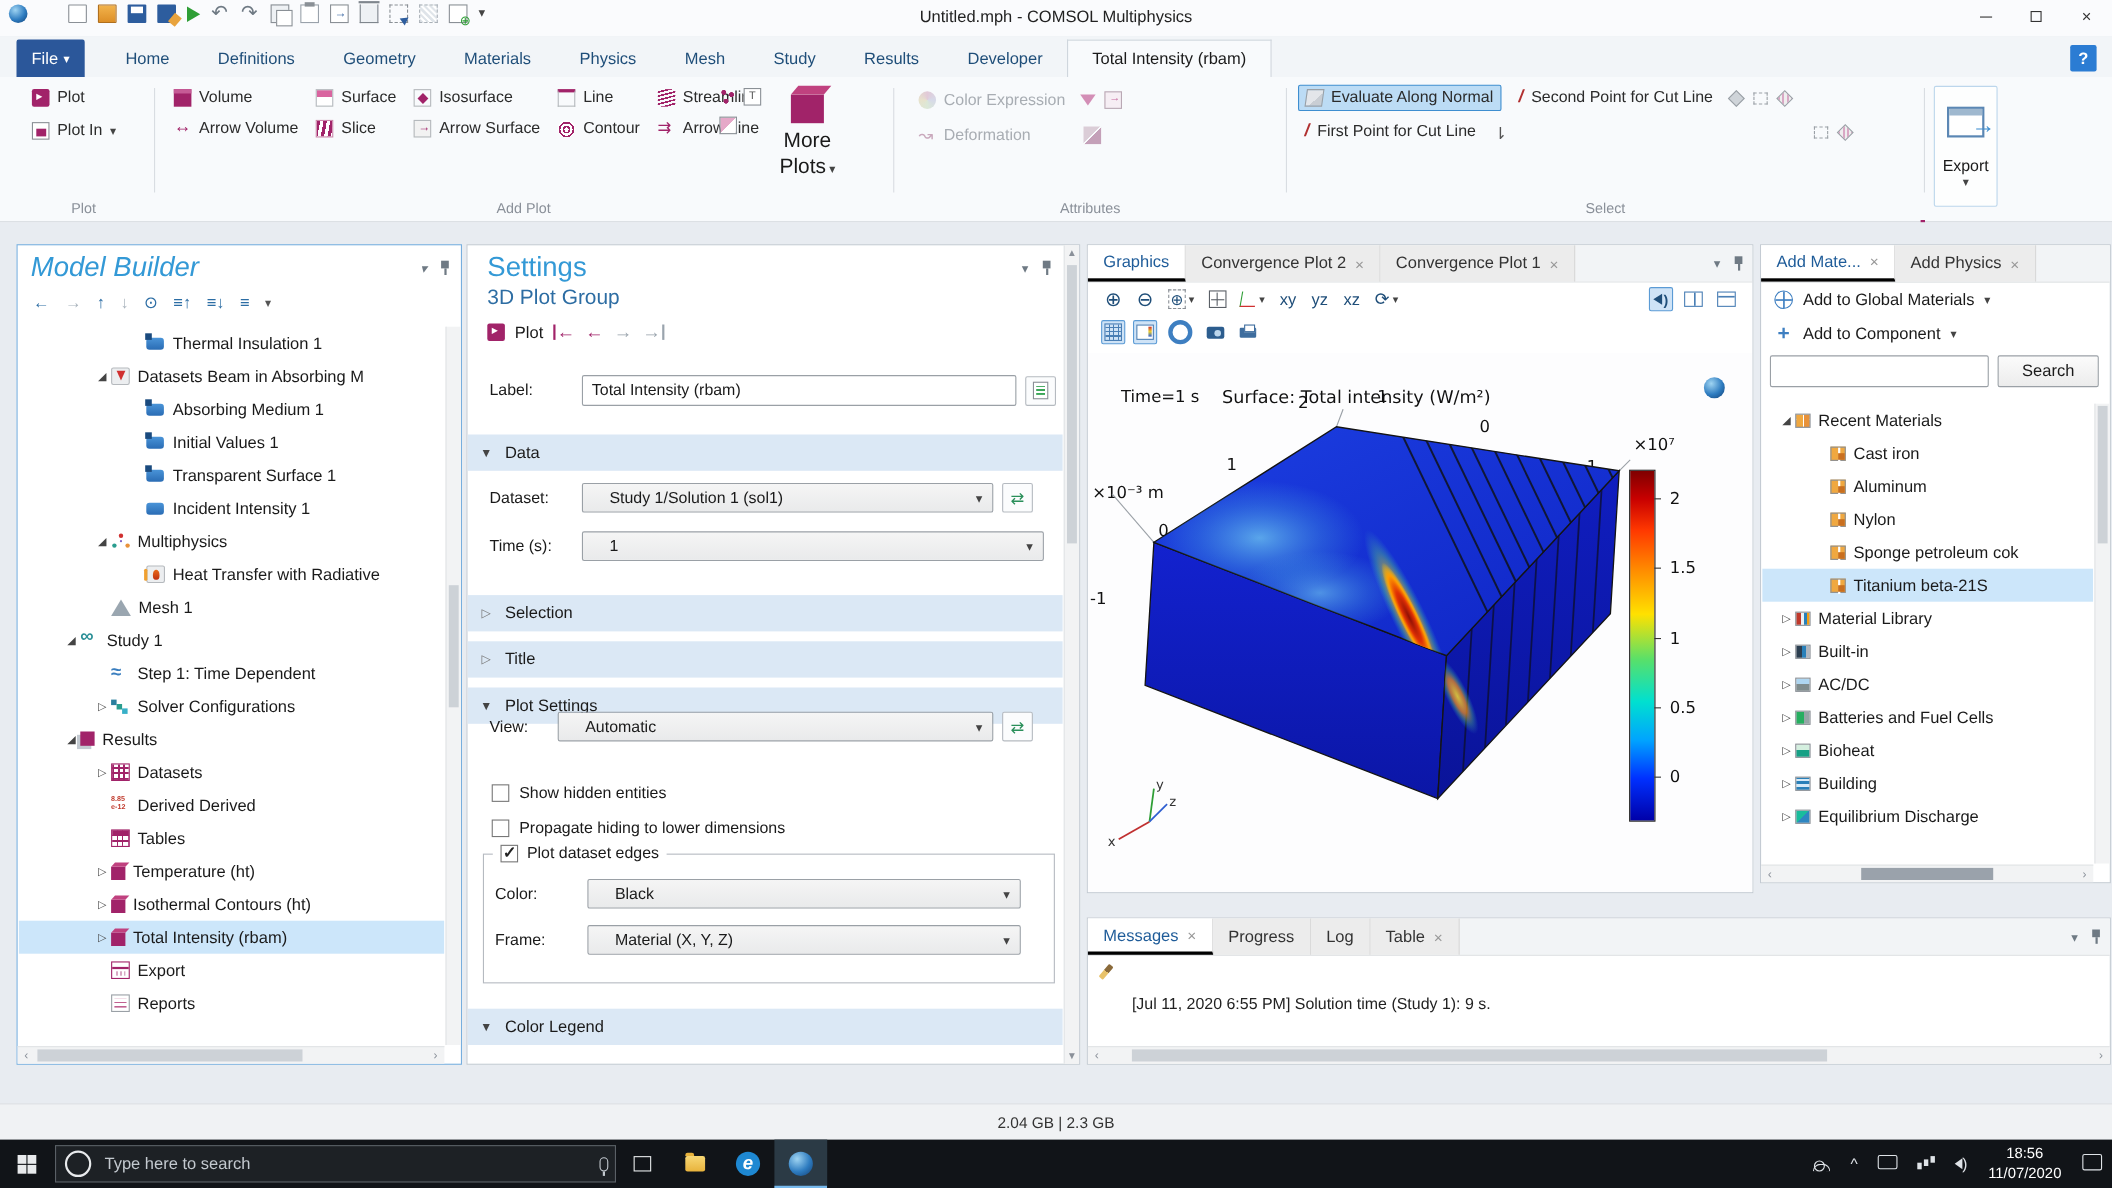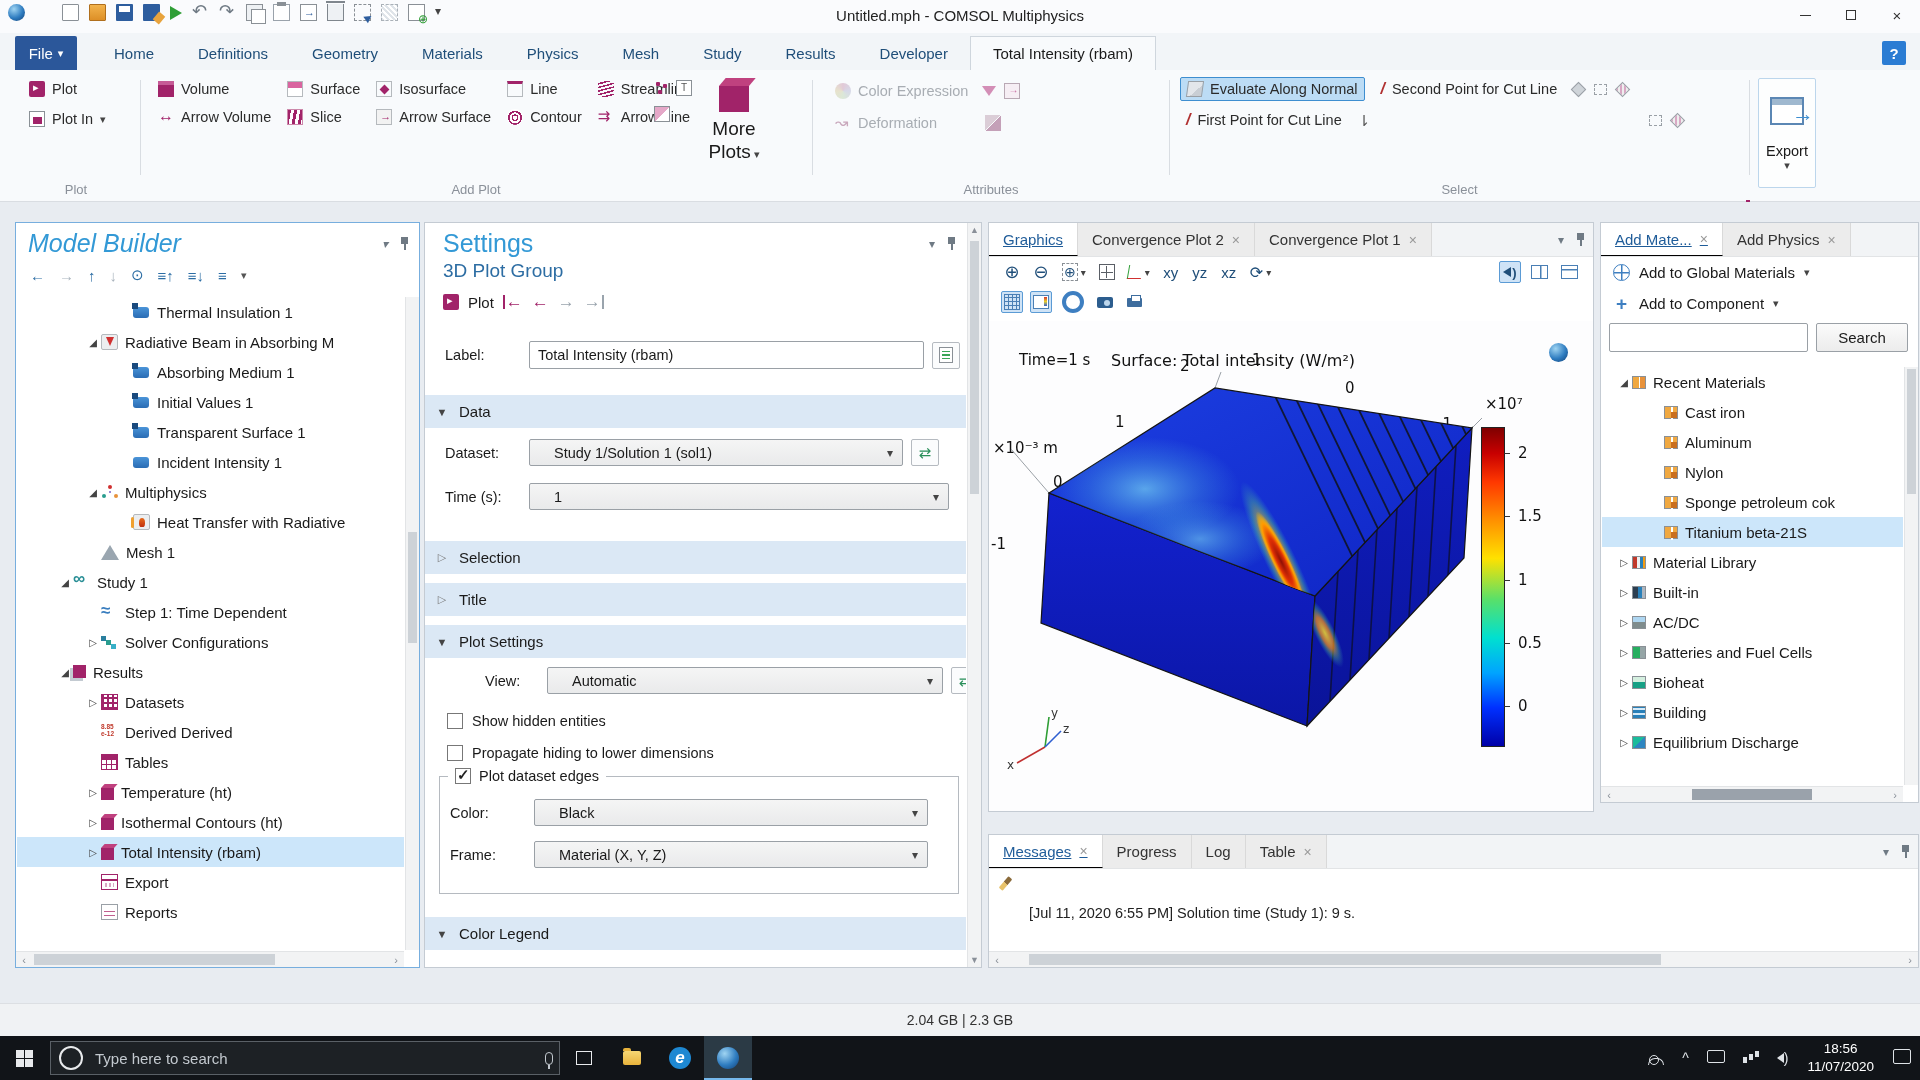--- a/index.html
+++ b/index.html
@@ -220,21 +220,21 @@
   .checkbox { width:16px; height:16px; border:1.5px solid #777; background:#fff; flex:none; position:relative; }
   .checkbox.checked::after{ content:"✓"; position:absolute; left:1px; top:-3px; font-size:15px; font-weight:bold; color:#222; }
   .cb-row { position:absolute; display:flex; align-items:center; gap:9px; font-size:14.5px; }
   #fieldset-pde { position:absolute; left:14px; top:553px; width:520px; height:118px; border:1px solid #b5bac0; }
   #fieldset-pde legend { position:absolute; top:-9px; left:8px; background:#fff; padding:0 7px; display:flex; gap:8px; align-items:center; font-size:14.5px;justify-content:center; }
 
   
   #graphics { left:988px; top:20px; width:606px; height:590px; }
   .tabstrip { position:absolute; left:0; top:0; right:0; height:34px; display:flex; background:#f2f4f6; border-bottom:1px solid #e2e4e6; }
   .gtab { display:flex; align-items:center; gap:8px; padding:0 14px; font-size:15px; background:#ececec; border-right:1px solid #d9d9d9; color:#333; }
-  .gtab.active { background:#fff; color:#1f5c99; border-bottom:1px solid #000000;text-decoration:underline; }
+  .gtab.active { background:#fff; color:#1f5c99; border-bottom:3px solid #000000; }
   .tab-close { color:#999; font-size:14px; display:none; }
   .tab-close.show { display:inline; }
   .tab-close.show::before { content:"×"; }
   .tabstrip .hdr-icons { padding-right:8px; }
   #gtoolbar { position:absolute; left:0; top:34px; right:0; height:64px; background:#fff; }
   .gt-row { display:flex; align-items:center; gap:7px; padding-left:12px; height:30px; }
   .gicon { min-width:22px; height:22px; display:flex; align-items:center; justify-content:center; position:relative;
            font-size:15px; color:#1f4e79; border:1px solid transparent; border-radius:2px; padding:0 2px; }
   .gicon.active { background:#cfe3f6; border-color:#5b9bd5; }
   .gicon.caret::after{ content:"▾"; font-size:10px; color:#444; margin-left:3px; }
@@ -594,21 +594,21 @@
           <span style="display: inline-block; flex: 0 0 auto; width: 100px;"></span>
           <span class="t-arrow"></span>
           <span class="ticon bc-icon"></span>
           <span class="t-label">Thermal Insulation 1</span>
         </div>
 
         <div class="trow">
           <span style="display: inline-block; flex: 0 0 auto; width: 68px;"></span>
           <span class="t-arrow">◢</span>
           <span class="ticon beam-icon"></span>
-          <span class="t-label">Radiative Beam in Absorbing M</span>
+          <span class="t-label">Datasets Beam in Absorbing M</span>
         </div>
 
         <div class="trow">
           <span style="display: inline-block; flex: 0 0 auto; width: 100px;"></span>
           <span class="t-arrow"></span>
           <span class="ticon bc-icon"></span>
           <span class="t-label">Absorbing Medium 1</span>
         </div>
 
         <div class="trow">
@@ -800,21 +800,21 @@
     </div>
     <div class="sect" style="top:360px;">
       <span class="s-arrow" style="color:#777;">▷</span>
           <span>Title</span>
     </div>
     <div class="sect" style="top:402px;">
       <span class="s-arrow">▼</span>
           <span>Plot Settings</span>
     </div>
 
-    <div class="set-row" style="left:20px; top:444px;margin-left:40px;">
+    <div class="set-row" style="left:20px; top:424px;">
       <span class="set-label" style="width:62px;">View:</span>
       <div class="dropdown" style="width:396px;">
             <span>Automatic</span>
           </div>
       <span class="side-btn">
             <span class="i-sync"></span>
           </span>
     </div>
     <div class="cb-row" style="left:22px; top:490px;">
       <span class="checkbox"></span>

